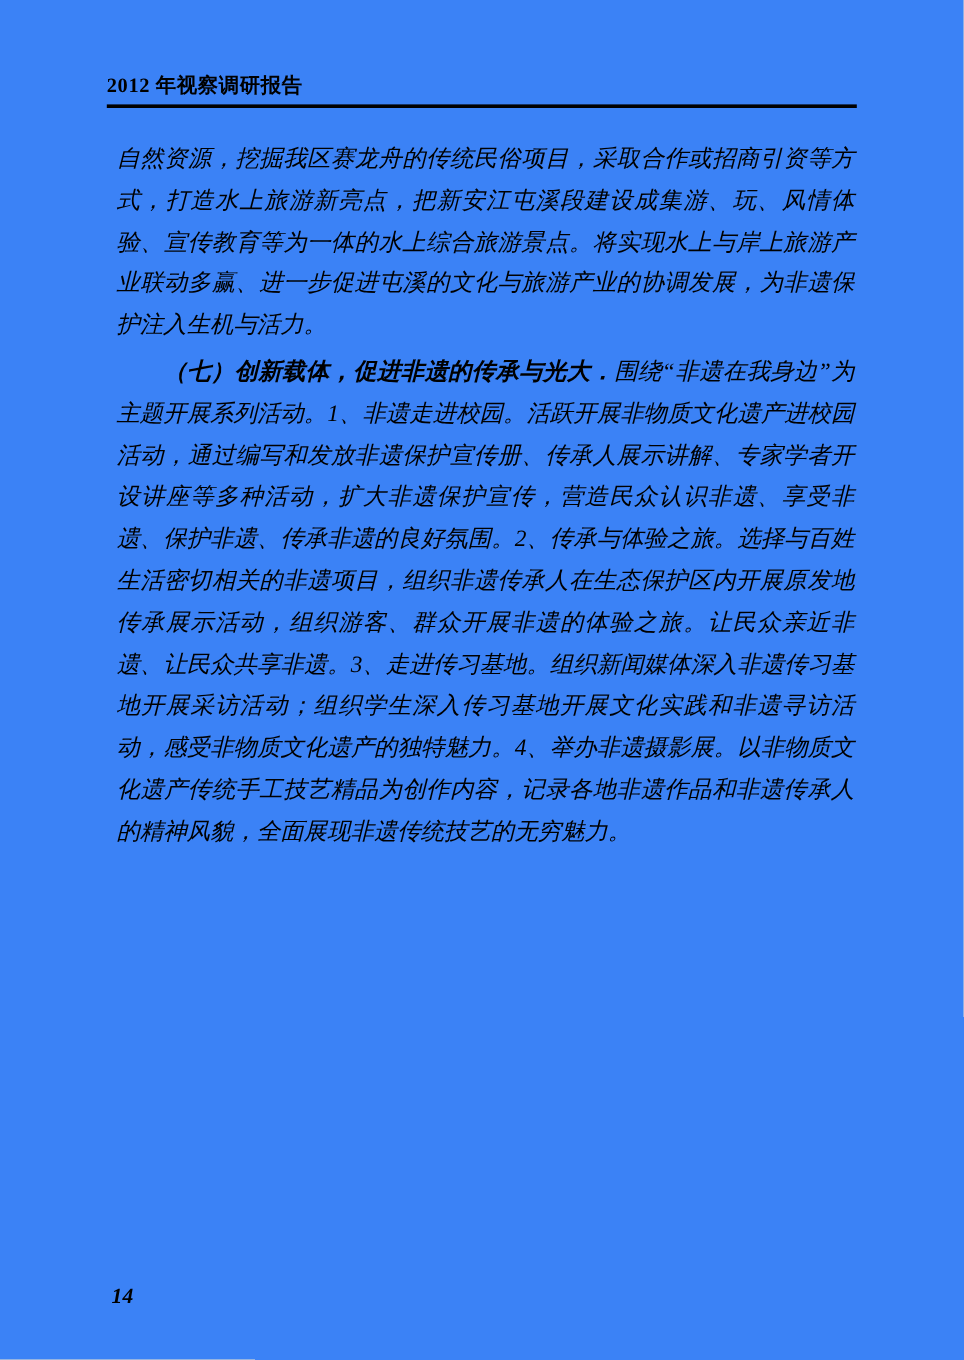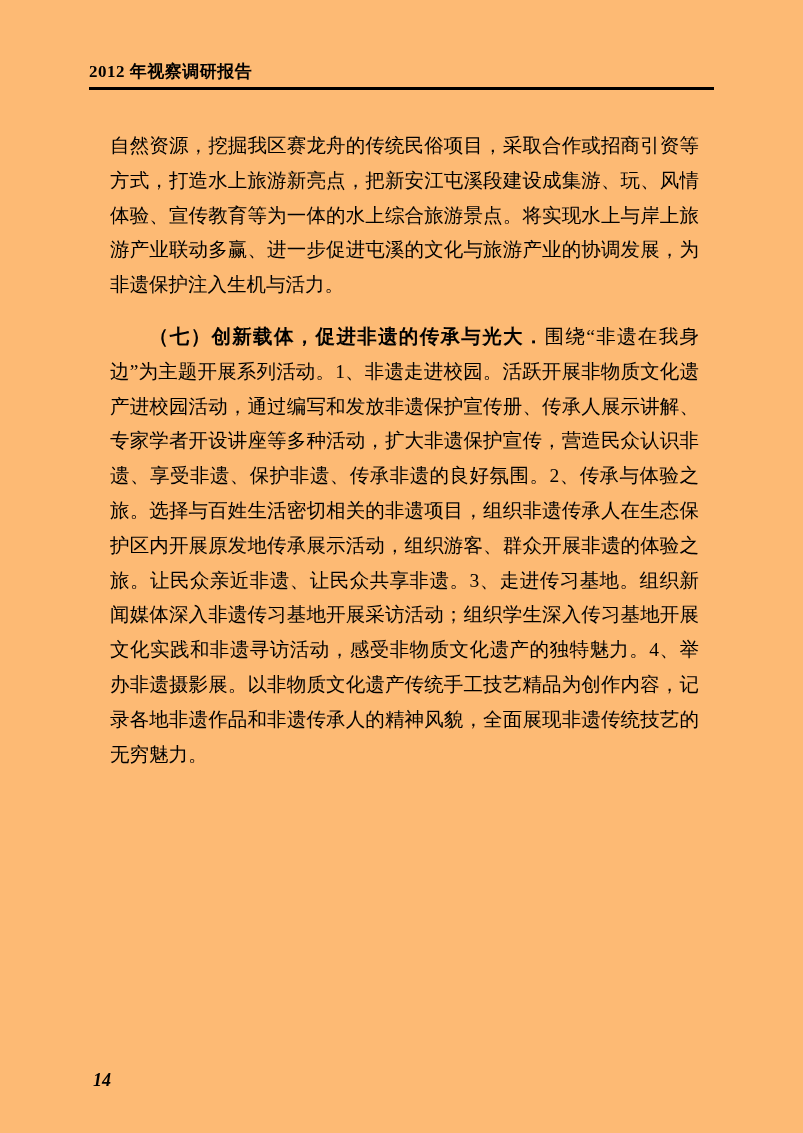--- a/index.html
+++ b/index.html
@@ -5,21 +5,21 @@
   html, body {
     margin: 0;
     padding: 0;
     background: #d8d8d8;
   }
   .page {
     position: relative;
     width: 803px;
     height: 1133px;
     margin: 0 auto;
-    background: #fdba74;
+    background: #3b82f6;
     font-family: "Liberation Serif", "DejaVu Serif", serif;
     color: #000000;
     overflow: hidden;
   }
   .header {
     position: absolute;
     left: 89px;
     top: 62px;
     width: 625px;
     border-bottom: 3px solid #000000;
@@ -35,22 +35,23 @@
     position: absolute;
     left: 93px;
     top: 112px;
     width: 623px;
     font-size: 19.5px;
     line-height: 34.8px;
     text-align: justify;
     text-justify: inter-character;
   }
   .body-text p {
-    margin: 17px;
+    margin: 4px;
     padding: 0;
+    font-style: italic;
   }
   .para-indent {
     text-indent: 2em;
   }
   .bold-lead {
     font-weight: bold;
   }
   .page-number {
     position: absolute;
     left: 93px;

